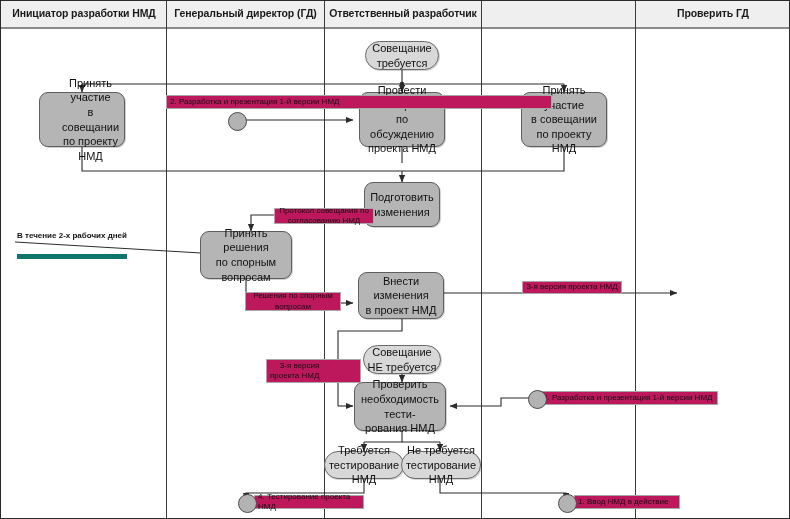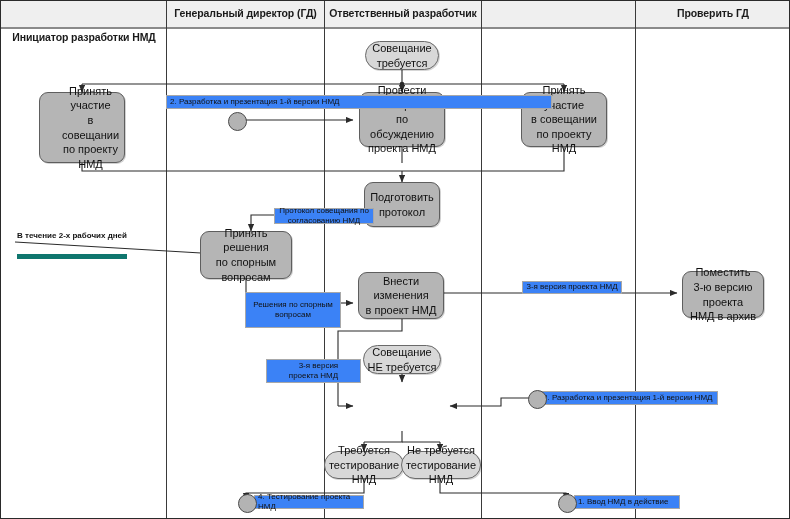--- a/index.html
+++ b/index.html
@@ -55,31 +55,31 @@
   .pill{
     background:#d8d8d8;
     border:1px solid #6a6a6a;
     border-radius:15px;
     box-shadow:1px 1px 0 rgba(0,0,0,.16);
   }
   
   .tag{
     position:absolute;
     box-sizing:border-box;
-    background:#3b82f6;
+    background:#be185d;
     border:1px solid #a8a8a8;
     font-size:8px;
     line-height:1.3;
     color:#111;
     display:flex;align-items:center;
     padding:1px 3px;
     z-index:6;
   }
   .tag.ctr{justify-content:center;text-align:center;}
-  .tag.rgt{justify-content:center;text-align:right;}
+  .tag.rgt{justify-content:flex-start;text-align:right;}
   
   .dot{
     position:absolute;
     width:17px;height:17px;border-radius:50%;
     background:#b3b3b3;border:1px solid #4a4a4a;
     z-index:7;
   }
   
   .annot{
     position:absolute;
@@ -91,21 +91,21 @@
     text-align:right;
   }
 </style>
 </head>
 <body>
 
 <div id="canvas">
 
   <div class="header-band"></div>
 
-  <div class="lane-head" style="left:1px;width:164px;margin-top:24px;">
+  <div class="lane-head" style="left:1px;width:164px;">
     <span>Инициатор разработки НМД</span>
   </div>
   <div class="lane-head" style="left:166px;width:157px;">
     <span>Генеральный директор (ГД)</span>
   </div>
   <div class="lane-head" style="left:324px;width:156px;">
     <span>Ответственный разработчик</span>
   </div>
   <div class="lane-head" style="left:635px;width:154px;">
     <span>Проверить ГД</span>
@@ -169,86 +169,86 @@
 
       <path d="M14,241 L200,252" stroke-width="1"></path>
     </g>
   </svg>
 
   <div class="node pill" style="left:364px;top:40px;width:74px;height:29px;">
     <span style="white-space:pre-line">Совещание
 требуется</span>
   </div>
 
-  <div class="node act" style="left:38px;top:91px;width:86px;height:71px;padding-left:20px;">
+  <div class="node act" style="left:38px;top:91px;width:86px;height:55px;padding-left:20px;">
     <span style="white-space:pre-line">Принять участие
 в совещании
 по проекту НМД</span>
   </div>
 
   <div class="node act" style="left:358px;top:91px;width:86px;height:55px;">
     <span style="white-space:pre-line">Провести совещание
 по обсуждению
 проекта НМД</span>
   </div>
 
   <div class="node act" style="left:520px;top:91px;width:86px;height:55px;">
     <span style="white-space:pre-line">Принять участие
 в совещании
 по проекту НМД</span>
   </div>
 
   <div class="node act" style="left:363px;top:181px;width:76px;height:45px;">
     <span style="white-space:pre-line">Подготовить
-протокол</span>
+изменения</span>
   </div>
 
   <div class="node act" style="left:199px;top:230px;width:92px;height:48px;">
     <span style="white-space:pre-line">Принять решения
 по спорным
 вопросам</span>
   </div>
 
   <div class="node act" style="left:357px;top:271px;width:86px;height:47px;">
     <span style="white-space:pre-line">Внести изменения
 в проект НМД</span>
   </div>
 
-  <div class="node act" style="left:681px;top:270px;width:82px;height:47px;">
-    <span style="white-space:pre-line">Поместить
-3-ю версию проекта
-НМД в архив</span>
-  </div>
 
   <div class="node pill" style="left:362px;top:344px;width:78px;height:29px;">
     <span style="white-space:pre-line">Совещание
 НЕ требуется</span>
   </div>
 
+  <div class="node act" style="left:353px;top:381px;width:92px;height:49px;">
+    <span style="white-space:pre-line">Проверить
+необходимость тести-
+рования НМД</span>
+  </div>
 
   <div class="node pill" style="left:323px;top:450px;width:80px;height:28px;">
     <span style="white-space:pre-line">Требуется
 тестирование НМД</span>
   </div>
 
   <div class="node pill" style="left:400px;top:450px;width:80px;height:28px;">
     <span style="white-space:pre-line">Не требуется
 тестирование НМД</span>
   </div>
 
   <div class="tag" style="left:165px;top:94px;width:386px;height:14px;">
     <span>2. Разработка и презентация 1-й версии НМД</span>
   </div>
 
   <div class="tag ctr" style="left:273px;top:207px;width:100px;height:16px;">
     <span style="white-space:pre-line">Протокол совещания по
 согласованию НМД</span>
   </div>
 
-  <div class="tag ctr" style="left:244px;top:291px;width:96px;height:36px;">
+  <div class="tag ctr" style="left:244px;top:291px;width:96px;height:19px;">
     <span style="white-space:pre-line">Решения по спорным
 вопросам</span>
   </div>
 
   <div class="tag ctr" style="left:521px;top:280px;width:100px;height:13px;">
     <span>3-я версия проекта НМД</span>
   </div>
 
   <div class="tag rgt" style="left:265px;top:358px;width:95px;height:24px;">
     <span style="white-space:pre-line">3-я версия

